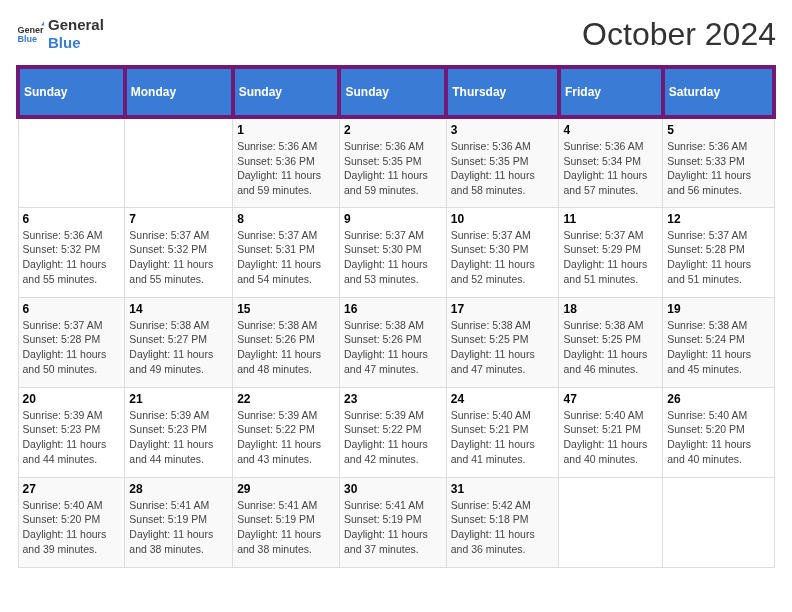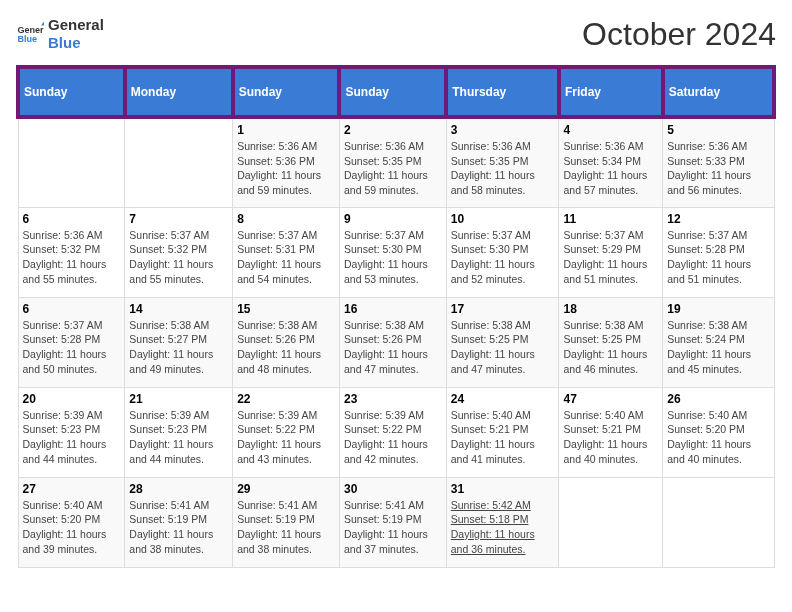--- a/index.html
+++ b/index.html
@@ -296,21 +296,21 @@
 Daylight: 11 hours and 38 minutes.</div>
         </td>
         <td>
           <span class="day-number">30</span>
           <div class="day-info" style="white-space: pre-line;">Sunrise: 5:41 AM
 Sunset: 5:19 PM
 Daylight: 11 hours and 37 minutes.</div>
         </td>
         <td>
           <span class="day-number">31</span>
-          <div class="day-info" style="white-space: pre-line; text-decoration: underline;">Sunrise: 5:42 AM
+          <div class="day-info" style="white-space: pre-line;">Sunrise: 5:42 AM
 Sunset: 5:18 PM
 Daylight: 11 hours and 36 minutes.</div>
         </td>
         <td class="empty-cell"></td>
         <td class="empty-cell"></td>
       </tr>
     </tbody>
 </table>
 
 </body></html>

